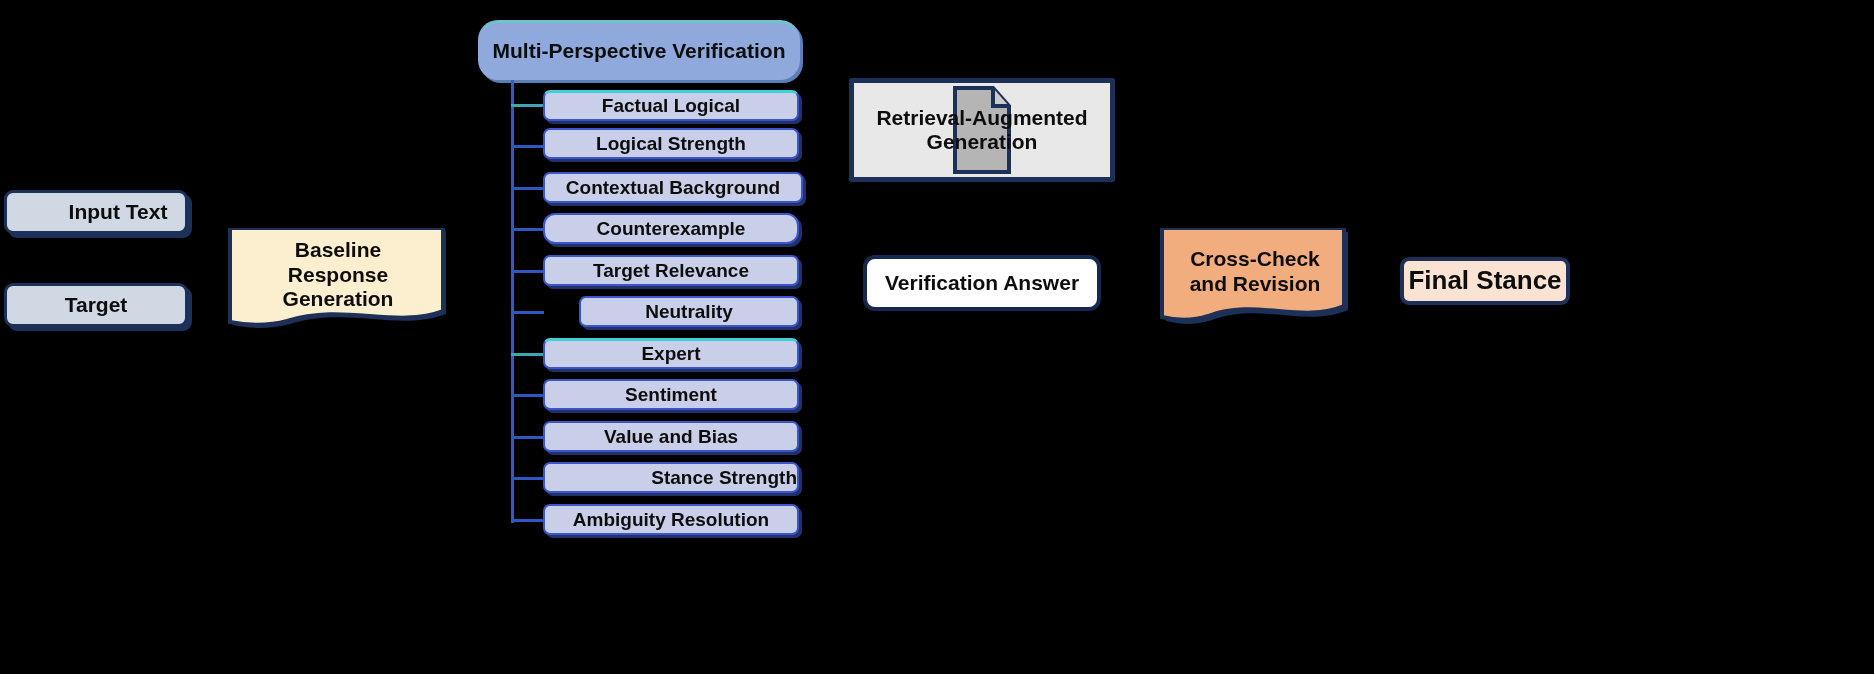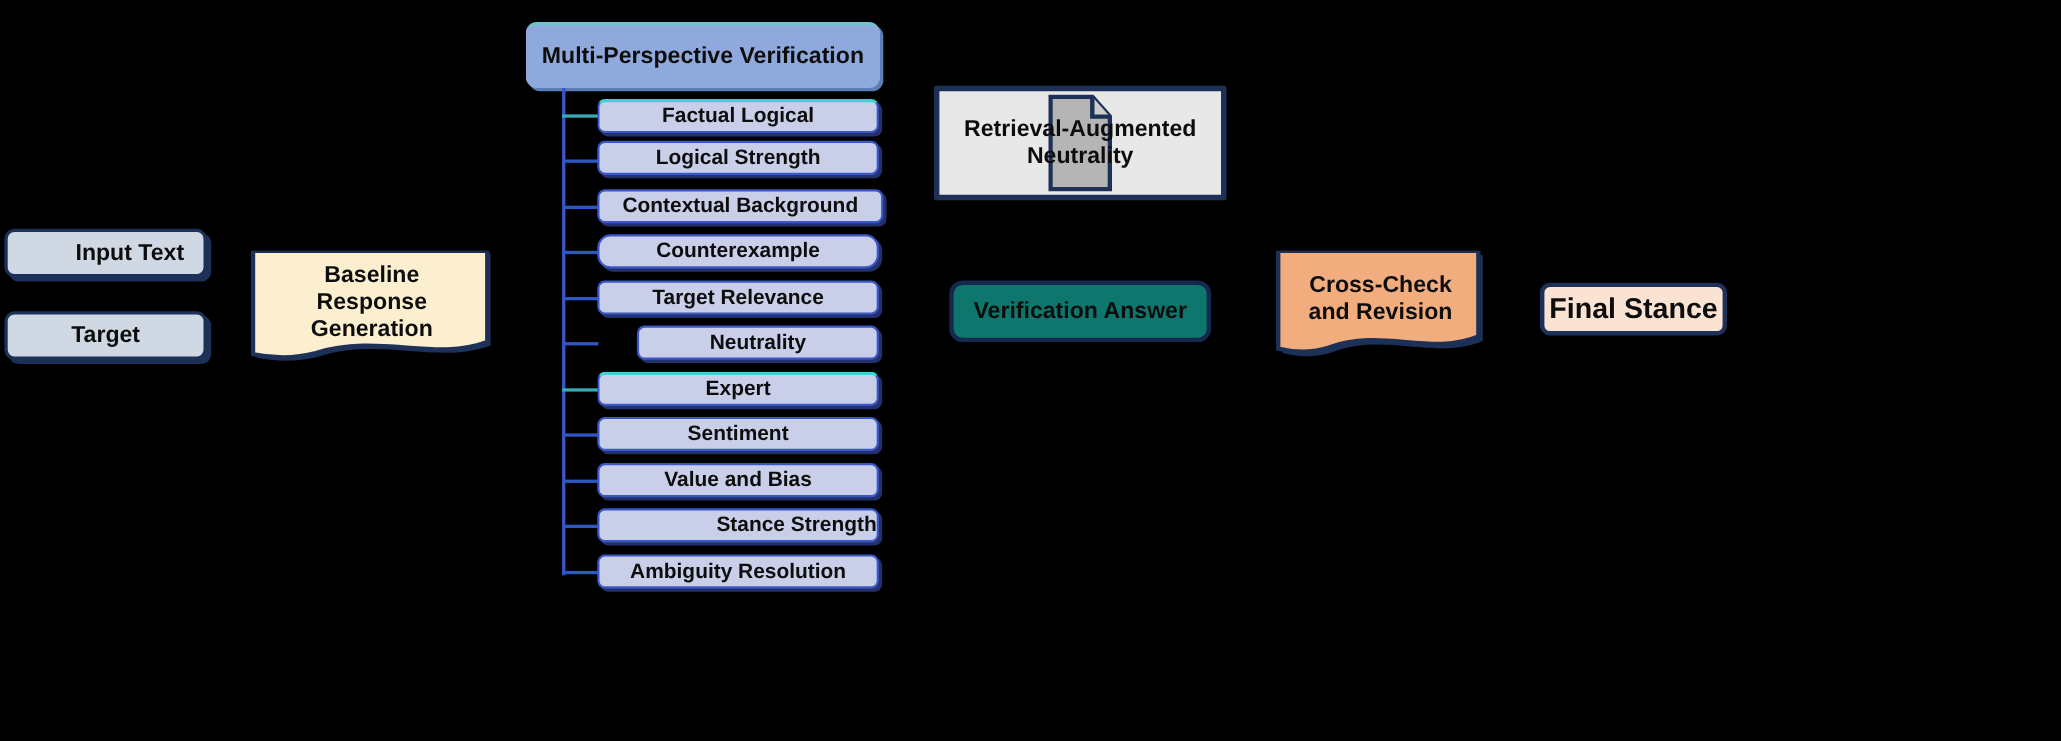--- a/index.html
+++ b/index.html
@@ -20,21 +20,21 @@
     border: 3px solid #1d3057;
     border-radius: 9px;
     box-shadow: 4px 4px 0 0 #1d3057;
   }
 
   
   .mpv-head {
     background: #8fa9dd;
     border: 2px solid #8fa9dd;
     border-top: 3px solid #6fc3cf;
-    border-radius: 10px;
+    border-radius: 20px;
     box-shadow: 3px 3px 0 0 #5d7fb8;
   }
 
   
   .persp {
     background: #c9cfe8;
     border: 2px solid #3a57c9;
     border-radius: 7px;
     box-shadow: 3px 3px 0 0 #24306b;
   }
@@ -49,21 +49,21 @@
   .doc-icon {
     position: absolute;
     left: 50%; top: 50%;
     transform: translate(-50%,-50%);
     width: 58px; height: 88px;
     z-index: 1;
   }
 
   
   .vanswer {
-    background: #0f766e;
+    background: #ffffff;
     border: 4px solid #16284d;
     border-radius: 12px;
   }
 
   
   .fstance {
     background: #fae3d2;
     border: 4px solid #1d3057;
     border-radius: 9px;
   }
@@ -80,21 +80,21 @@
   }
   .trunk { position: absolute; width: 3px; background: #3a57c9; }
   .branch { position: absolute; height: 3px; background: #2f57c4; }
   .branch.teal { background: #3aa9b5; }
 </style>
 </head>
 <body>
 
 <div id="stage">
 
-  <div class="node pill" style="left:4px; top:208px; width:184px; height:44px;padding-left:44px;">
+  <div class="node pill" style="left:4px; top:190px; width:184px; height:44px;padding-left:44px;">
     <span class="lbl" style="font-size:21px;">Input Text</span>
   </div>
 
   <div class="node pill" style="left:4px; top:283px; width:184px; height:44px;">
     <span class="lbl" style="font-size:21px;">Target</span>
   </div>
 
   <div class="docshape" style="left:228px; top:228px; width:220px; height:106px;">
     <svg width="220" height="106" viewBox="0 0 220 106">
       <path d="M5,3 L218,3 L218,86 C170,104 120,78 62,96 C40,102 20,100 5,97 Z" fill="#1d3057"></path>
@@ -156,21 +156,21 @@
   <div class="node persp" style="left:543px; top:504px; width:256px; height:31px;">
     <span class="lbl" style="font-size:19px;">Ambiguity Resolution</span>
   </div>
 
   <div class="node rag" style="left:849px; top:78px; width:266px; height:104px;">
     <svg class="doc-icon" viewBox="0 0 58 88">
       <path d="M2,2 L40,2 L56,20 L56,86 L2,86 Z" fill="#b5b5b5" stroke="#1d3057" stroke-width="4" stroke-linejoin="miter"></path>
       <path d="M40,2 L40,20 L56,20" fill="#cccccc" stroke="#1d3057" stroke-width="4" stroke-linejoin="miter"></path>
     </svg>
     <span class="lbl" style="font-size:21px;">Retrieval-Augmented
-Neutrality</span>
+Generation</span>
   </div>
 
   <div class="node vanswer" style="left:863px; top:255px; width:238px; height:56px;">
     <span class="lbl" style="font-size:21px;">Verification Answer</span>
   </div>
 
   <div class="docshape" style="left:1160px; top:228px; width:190px; height:102px;">
     <svg width="190" height="102" viewBox="0 0 190 102">
       <path d="M6,4 L188,4 L188,82 C145,100 100,74 52,92 C34,98 18,96 6,93 Z" fill="#1d3057"></path>
       <path d="M2,0 L184,0 L184,78 C141,96 96,70 48,88 C30,94 14,92 2,89 Z" fill="#f2ad7e" stroke="#1d3057" stroke-width="4"></path>

